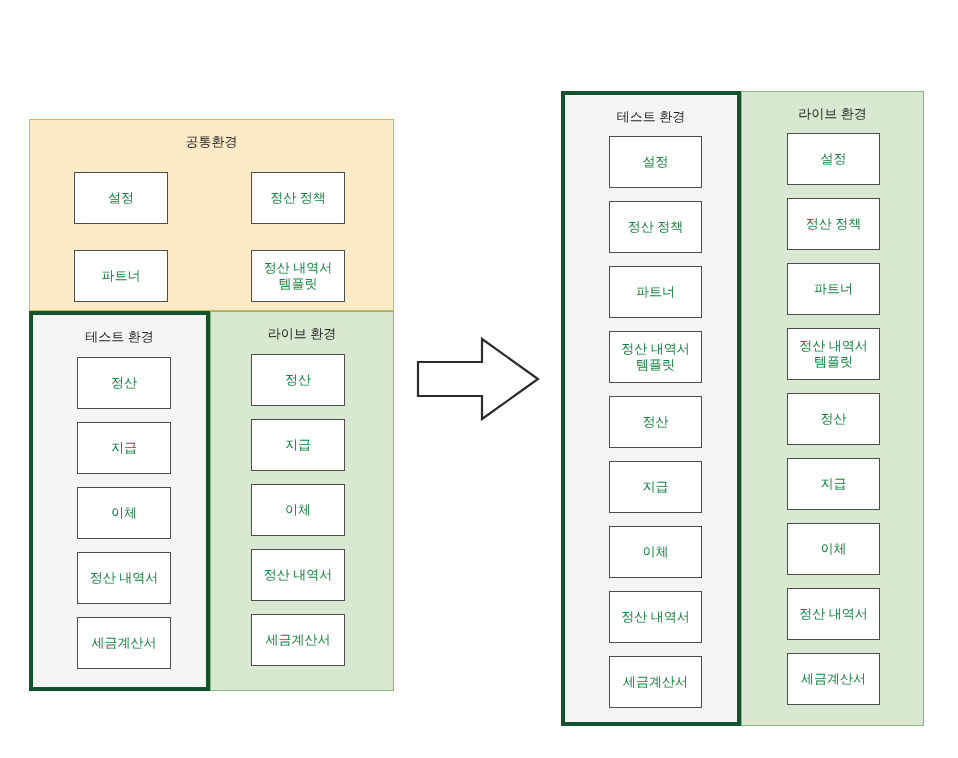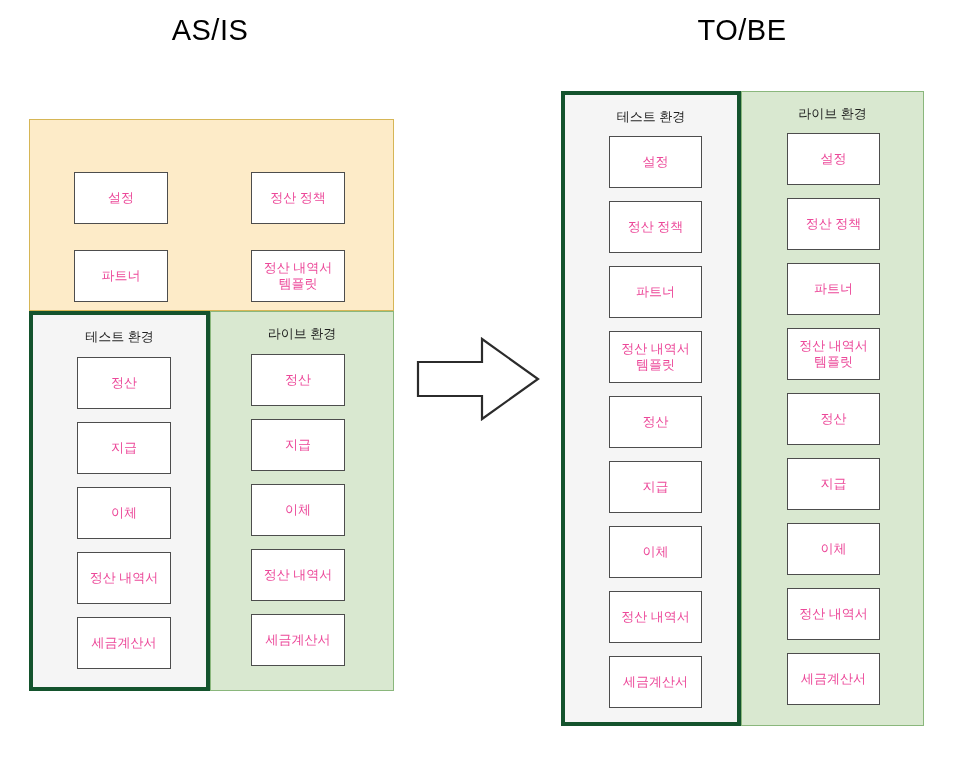--- a/index.html
+++ b/index.html
@@ -99,21 +99,21 @@
     position: absolute;
     box-sizing: border-box;
     background: #ffffff;
     border: 1.6px solid #4d4d4d;
     display: flex;
     align-items: center;
     justify-content: center;
     text-align: center;
     font-size: 13px;
     line-height: 1.25;
-    color: #ec4899;
+    color: #15803d;
     white-space: pre-line;
   }
 
   
   .asis-common-node { width: 94px; height: 52px; }
   .asis-col-l { left: 44px; }
   .asis-col-r { left: 221px; }
 
   
   .asis-env-node { width: 94px; height: 52px; }
@@ -146,25 +146,25 @@
     top: 334px;
     width: 128px;
     height: 90px;
   }
 </style>
 </head>
 <body>
 
 <div class="canvas">
 
-  <div class="diagram-title" id="title-asis">AS/IS</div>
 
   <div class="panel" id="asis-panel">
 
     <div class="zone zone-common">
+      <div class="zone-header" id="asis-common-header">공통환경</div>
 
       <div class="node asis-common-node asis-col-l" style="top:52px;">설정</div>
       <div class="node asis-common-node asis-col-r" style="top:52px;">정산 정책</div>
       <div class="node asis-common-node asis-col-l" style="top:130px;">파트너</div>
       <div class="node asis-common-node asis-col-r" style="top:130px;">정산 내역서
 템플릿</div>
     </div>
 
     <div class="zone zone-test" id="asis-test">
       <div class="zone-header" id="asis-test-header">테스트 환경</div>
@@ -185,21 +185,20 @@
       <div class="node asis-env-node asis-env-col-r" style="top:237px;">정산 내역서</div>
       <div class="node asis-env-node asis-env-col-r" style="top:302px;">세금계산서</div>
     </div>
 
   </div>
 
   <svg id="transition-arrow" viewBox="0 0 128 90">
     <polygon points="4,28 68,28 68,5 124,45 68,85 68,62 4,62" fill="#ffffff" stroke="#2b2b2b" stroke-width="2.2" stroke-linejoin="miter"></polygon>
   </svg>
 
-  <div class="diagram-title" id="title-tobe">TO/BE</div>
 
   <div class="panel" id="tobe-panel">
 
     <div class="zone zone-test" id="tobe-test">
       <div class="zone-header" style="top:15px;">테스트 환경</div>
 
       <div class="node tobe-node tobe-col-l" style="top:41px;">설정</div>
       <div class="node tobe-node tobe-col-l" style="top:106px;">정산 정책</div>
       <div class="node tobe-node tobe-col-l" style="top:171px;">파트너</div>
       <div class="node tobe-node tobe-col-l" style="top:236px;">정산 내역서

